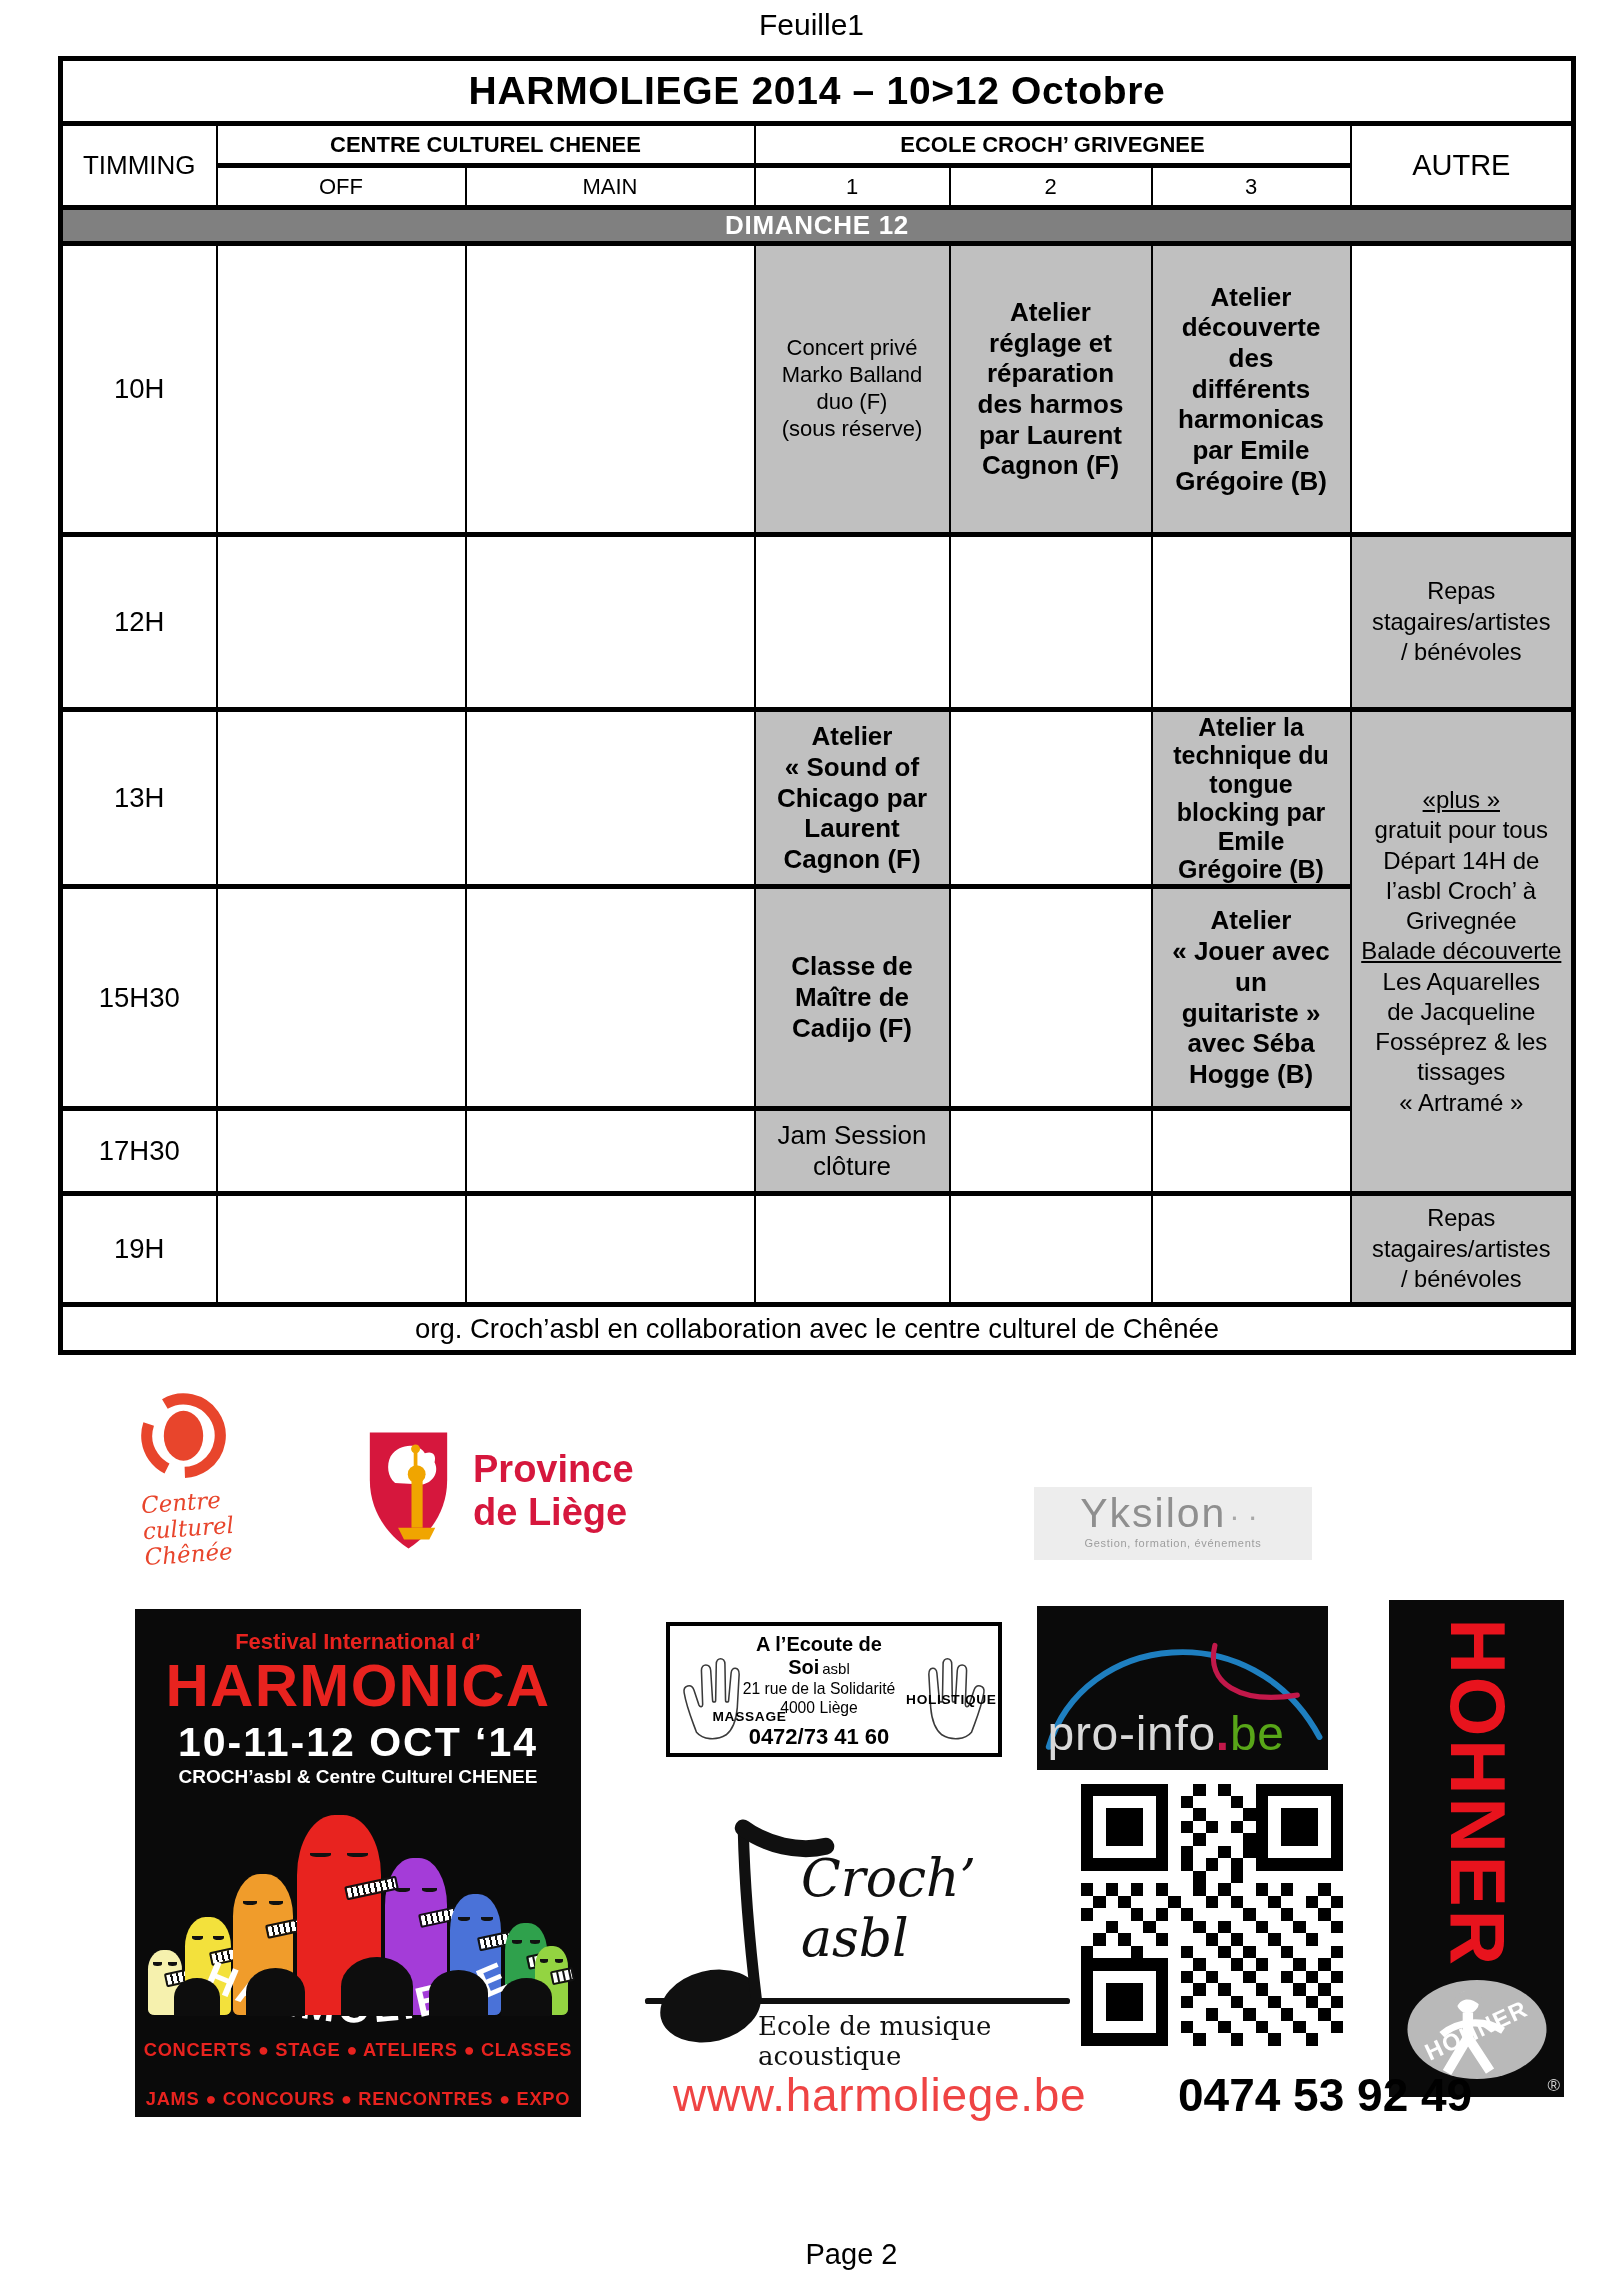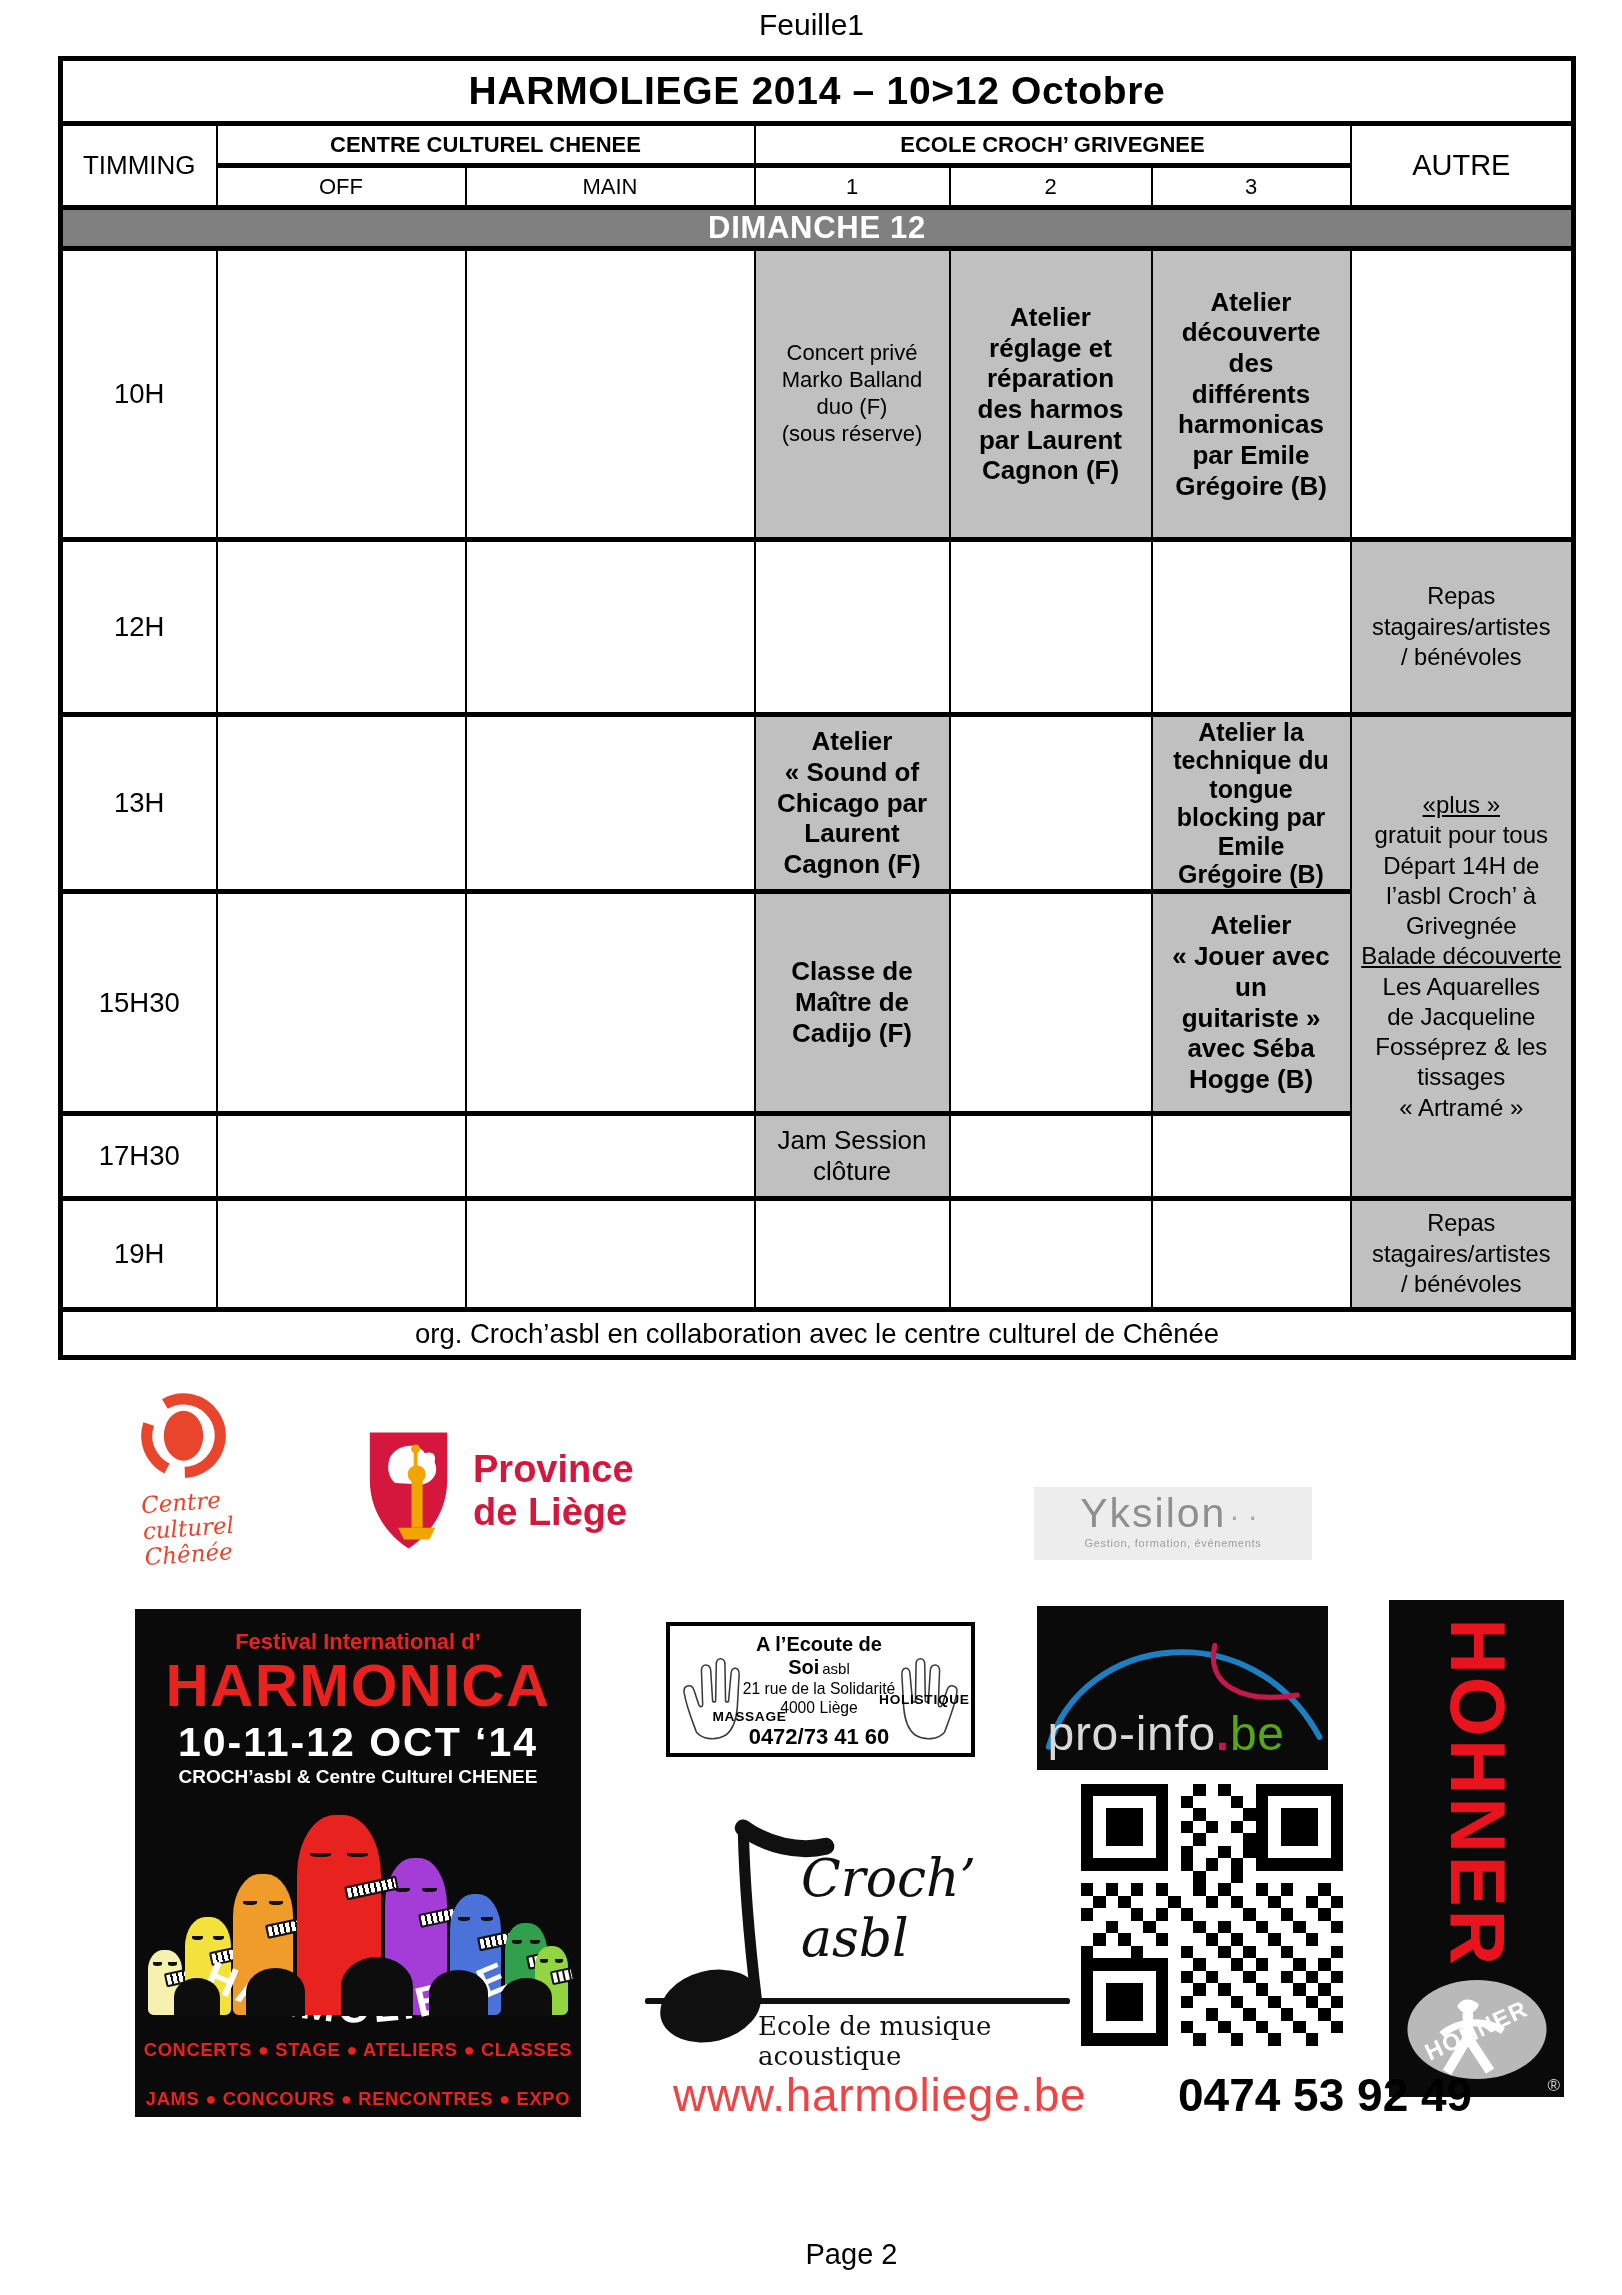--- a/index.html
+++ b/index.html
@@ -17,21 +17,21 @@
   table.sched td{border:2px solid #000;border-top-width:5.2px;border-bottom-width:5.2px;
                  padding:0 2.6px;text-align:center;vertical-align:middle;overflow:hidden;}
   tr.h-title{height:65px;} tr.h-grp{height:42px;} tr.h-sub{height:42px;} tr.h-day{height:35px;}
   tr.h-r10{height:291px;} tr.h-r12{height:175px;} tr.h-r13{height:177px;}
   tr.h-r15{height:222px;} tr.h-r17{height:85px;} tr.h-r19{height:111px;} tr.h-org{height:48px;}
   .c-title{font-size:39px;font-weight:bold;letter-spacing:0.7px;}
   .c-grp{font-size:22px;font-weight:bold;}
   .c-sub{font-size:22px;}
   .c-timming{font-size:26px;}
   .c-autre{font-size:29px;}
-  .day{background:#808080;color:#fff;font-weight:bold;font-size:31px;letter-spacing:0.7px;}
+  .day{background:#808080;color:#fff;font-weight:bold;font-size:26px;letter-spacing:0.7px;}
   .time{font-size:27.5px;}
   .gray{background:#c0c0c0;}
   .b{font-weight:bold;font-size:26px;line-height:1.18;}
   .b2{font-weight:bold;font-size:25px;line-height:1.14;}
   .small{font-size:22px;line-height:1.22;}
   .repas{font-size:23.6px;line-height:1.3;}
   .jam{font-size:26px;line-height:1.2;}
   .autre-block{font-size:24px;line-height:1.26;}
   .org-row{font-size:27.5px;}
 
@@ -71,21 +71,21 @@
   .fig i{position:absolute;top:19%;width:24%;height:3.9px;background:#111;border-radius:0 0 50% 50%;}
   .fig i.l{left:16%;} .fig i.r{right:16%;}
   .fig b{position:absolute;right:-20%;top:33%;width:58%;height:9.8px;border:2px solid #111;border-radius:2px;
          background:repeating-linear-gradient(90deg,#fff 0 3.9px,#111 3.9px 5.9px);transform:rotate(-12deg);}
   .crowd span{position:absolute;bottom:-1.3px;background:#0d0d0d;border-radius:50% 50% 0 0;}
   .arc-svg{position:absolute;left:6.5px;top:327px;}
   .poster-tags{position:absolute;width:100%;text-align:center;color:#e8231f;font-weight:bold;font-size:18.3px;letter-spacing:0.7px;}
   .pt1{top:430px;} .pt2{top:479px;}
 
   
-  .ecoute{position:absolute;left:666px;top:1622px;width:309px;height:135px;background:#fff;
+  .ecoute{position:absolute;left:666px;top:1622px;width:336px;height:135px;background:#fff;
           border:4.6px solid #000;box-sizing:border-box;}
   .ecoute .hand{position:absolute;top:9.2px;}
   .hand-l{left:2.6px;} .hand-r{right:2.6px;transform:scaleX(-1);}
   .ec-center{position:absolute;left:69px;top:6.5px;width:160px;text-align:center;}
   .ec-title{font-weight:bold;font-size:20px;}
   .ec-suffix{font-size:15px;font-weight:normal;}
   .ec-addr{font-size:15.7px;margin-top:1.3px;}
   .ec-phone{font-weight:bold;font-size:22px;margin-top:6.5px;}
   .ec-lbl{position:absolute;font-weight:bold;font-size:13.7px;letter-spacing:0.7px;padding-left:36px;}
   .ec-lbl-l{left:6.5px;bottom:29px;} .ec-lbl-r{right:1.3px;bottom:46px;}

